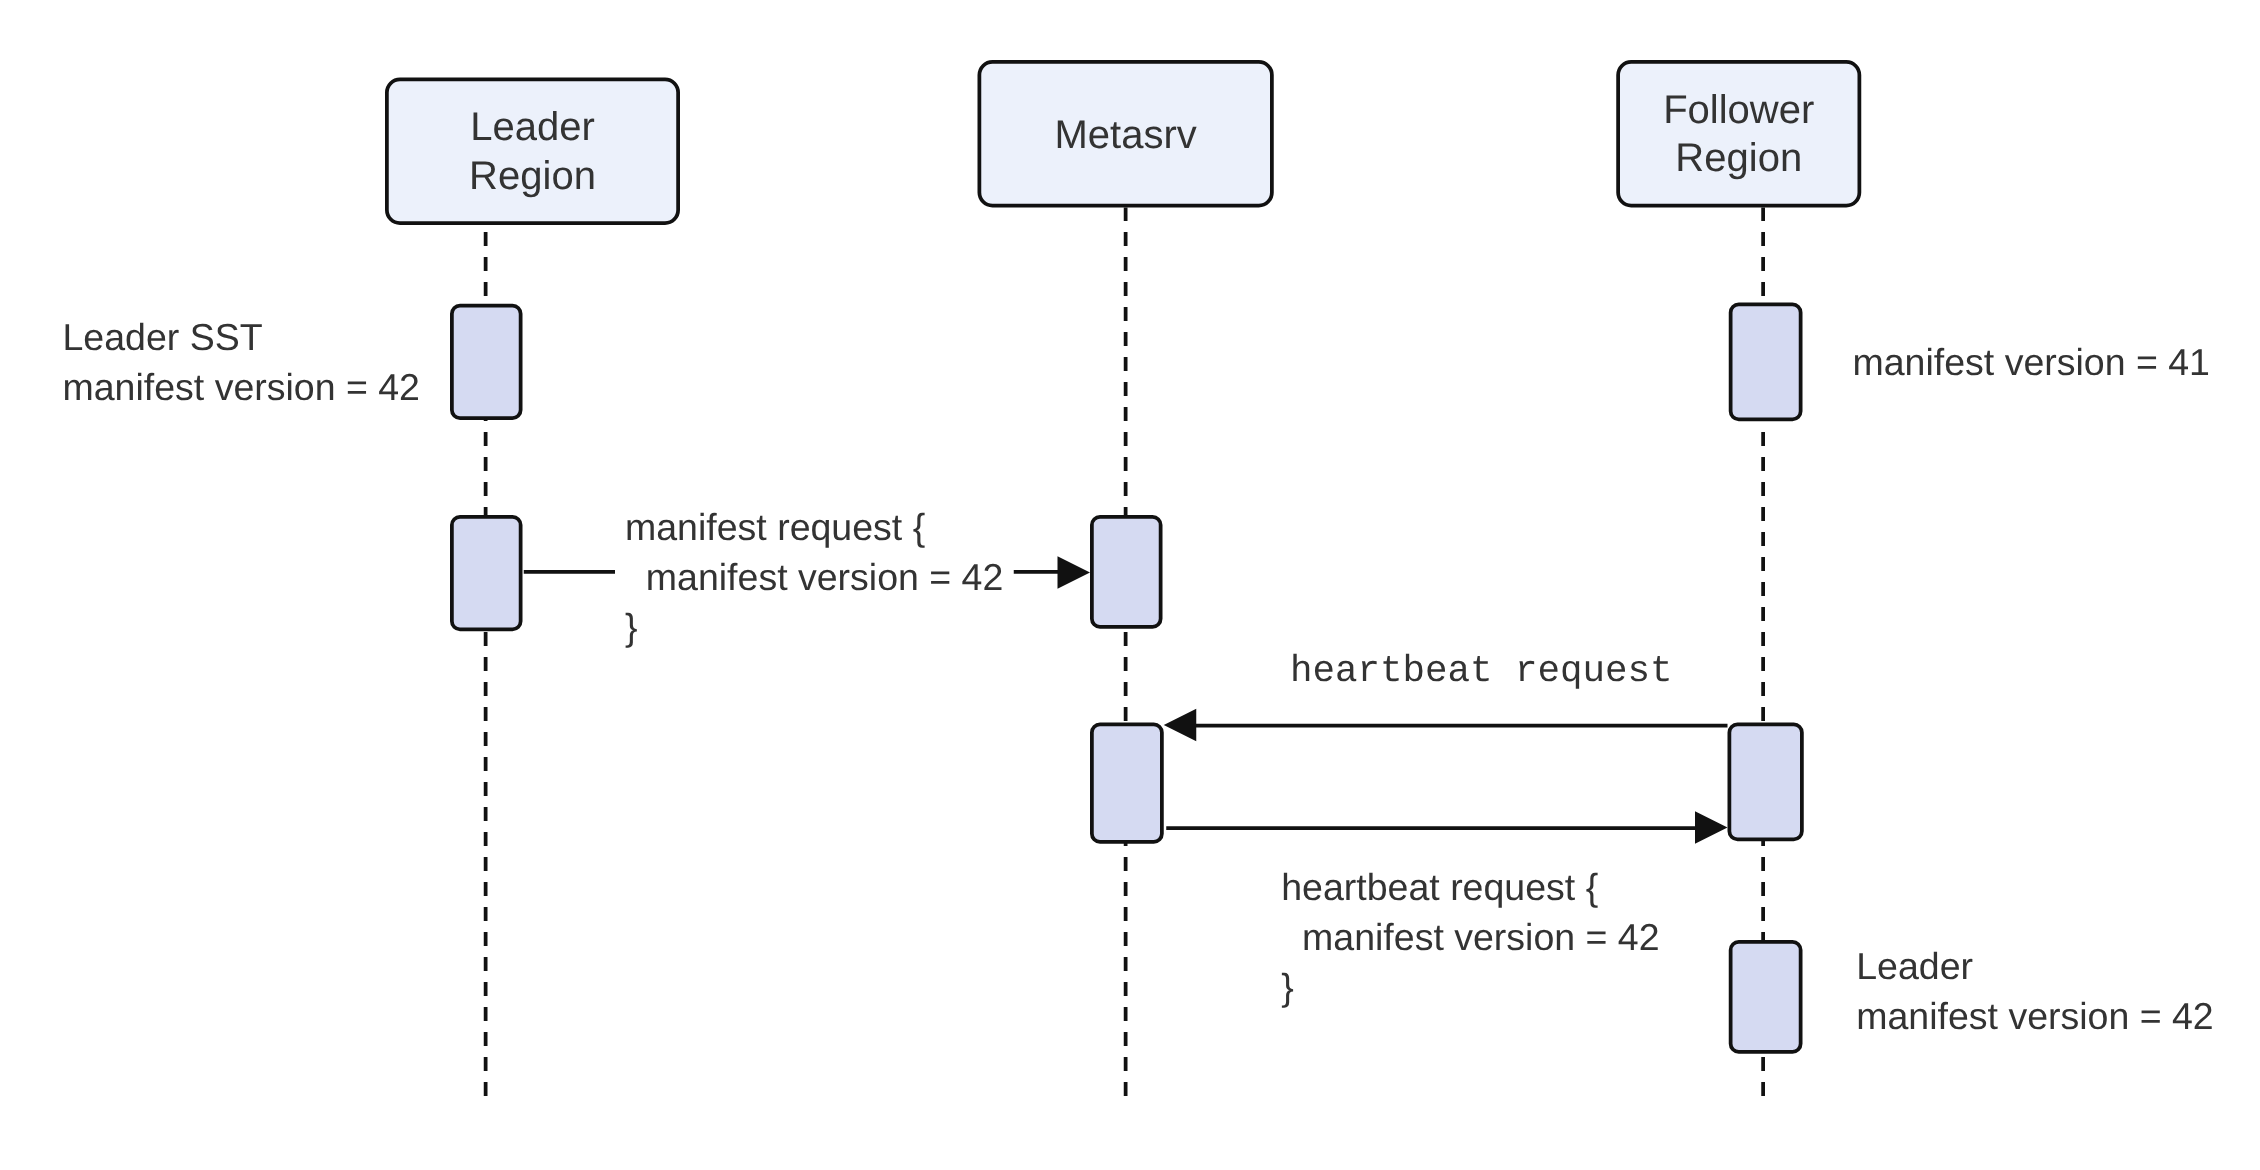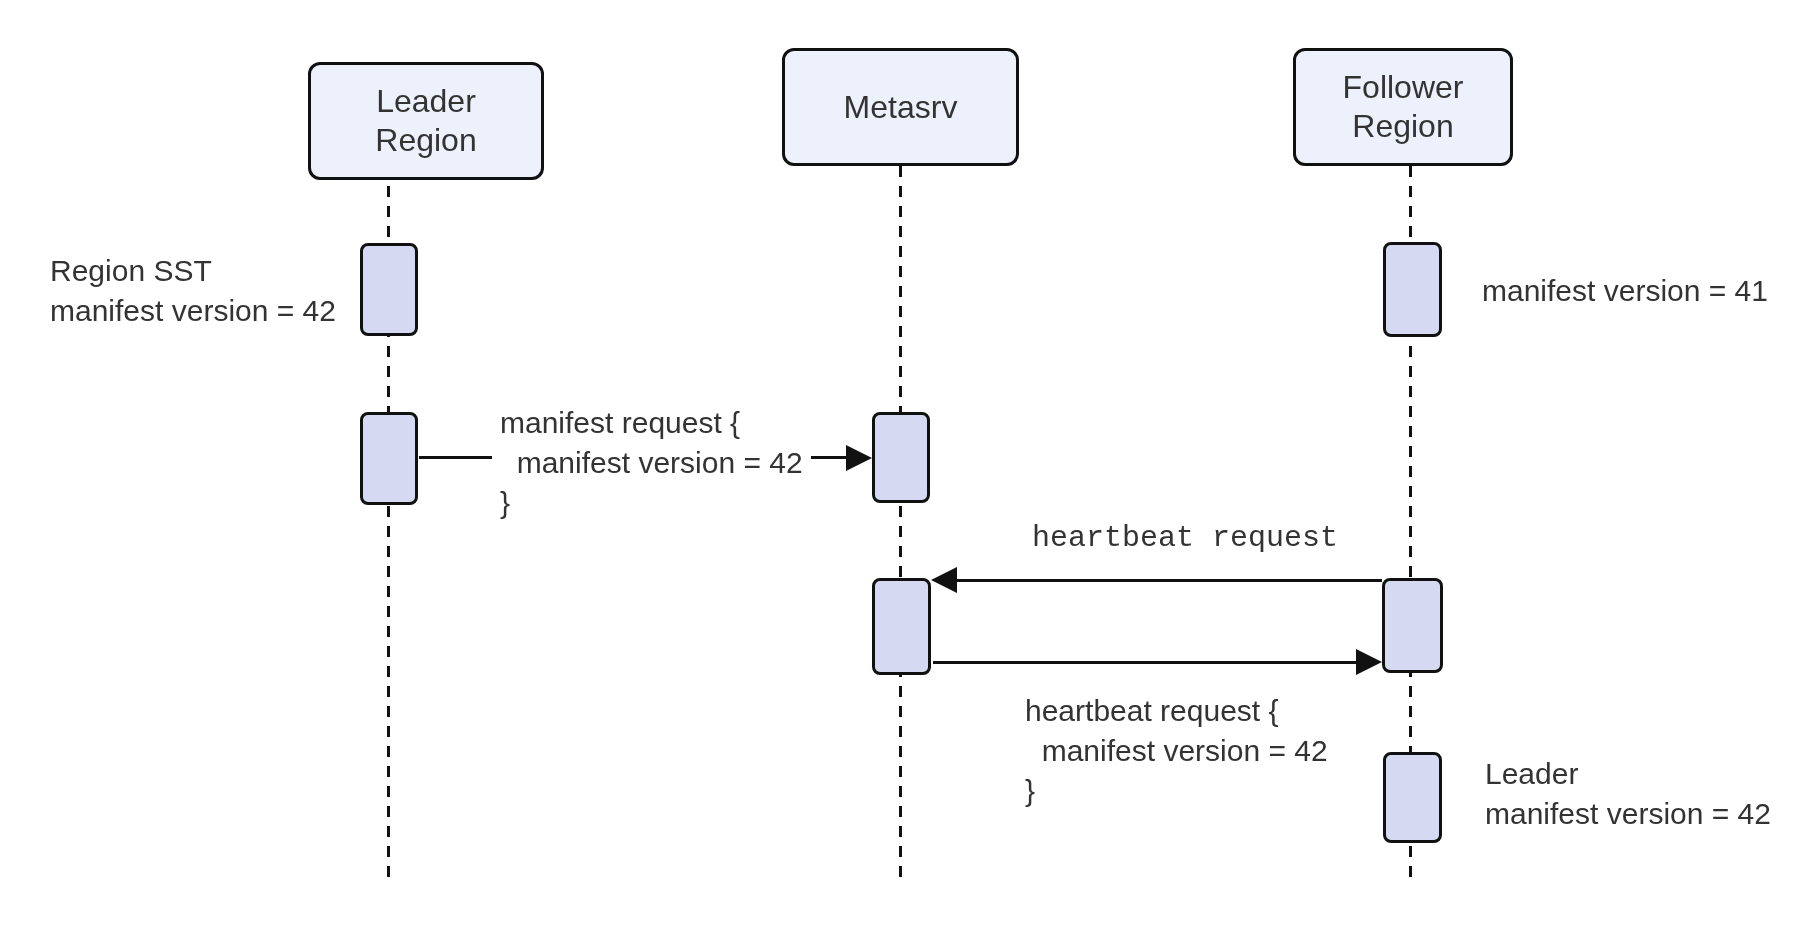--- a/index.html
+++ b/index.html
@@ -96,21 +96,21 @@
   <div class="lifeline" style="left:899px; top:166px; height:712px;"></div>
   <div class="lifeline" style="left:1409px; top:166px; height:712px;"></div>
 
   <div class="participant" style="left:272px; top:62px; width:236px; height:118px;margin-left:36px;">
     <div>Leader</div>
     <div>Region</div>
   </div>
   <div class="participant" style="left:782px; top:48px; width:237px; height:118px;">
     <div>Metasrv</div>
   </div>
-  <div class="participant" style="left:1293px; top:48px; width:220px; height:118px;">
+  <div class="participant" style="left:1293px; top:48px; width:196px; height:118px;">
     <div>Follower</div>
     <div>Region</div>
   </div>
 
   <div class="activation" style="left:360px; top:243px; width:58px; height:93px;"></div>
   <div class="activation" style="left:360px; top:412px; width:58px; height:93px;"></div>
   <div class="activation" style="left:872px; top:412px; width:58px; height:91px;"></div>
   <div class="activation" style="left:872px; top:578px; width:59px; height:97px;"></div>
   <div class="activation" style="left:1383px; top:242px; width:59px; height:95px;"></div>
   <div class="activation" style="left:1382px; top:578px; width:61px; height:95px;"></div>
@@ -119,21 +119,21 @@
   <div class="msg-line" style="left:419px; top:456px; width:429px;"></div>
   <div class="arrowhead right" style="left:846px; top:445px;"></div>
 
   <div class="msg-line" style="left:945px; top:579px; width:437px;"></div>
   <div class="arrowhead left" style="left:931px; top:567px;"></div>
 
   <div class="msg-line" style="left:933px; top:661px; width:423px;"></div>
   <div class="arrowhead right" style="left:1356px; top:649px;"></div>
 
   <div class="label" style="left:50px; top:251px;">
-    <div>Region SST</div>
+    <div>Leader SST</div>
     <div>manifest version = 42</div>
   </div>
 
   <div class="label" style="left:1482px; top:271px;">
     <div>manifest version = 41</div>
   </div>
 
   <div class="label masked" style="left:492px; top:403px;">
     <div>manifest request {</div>
     <div>  manifest version = 42</div>

